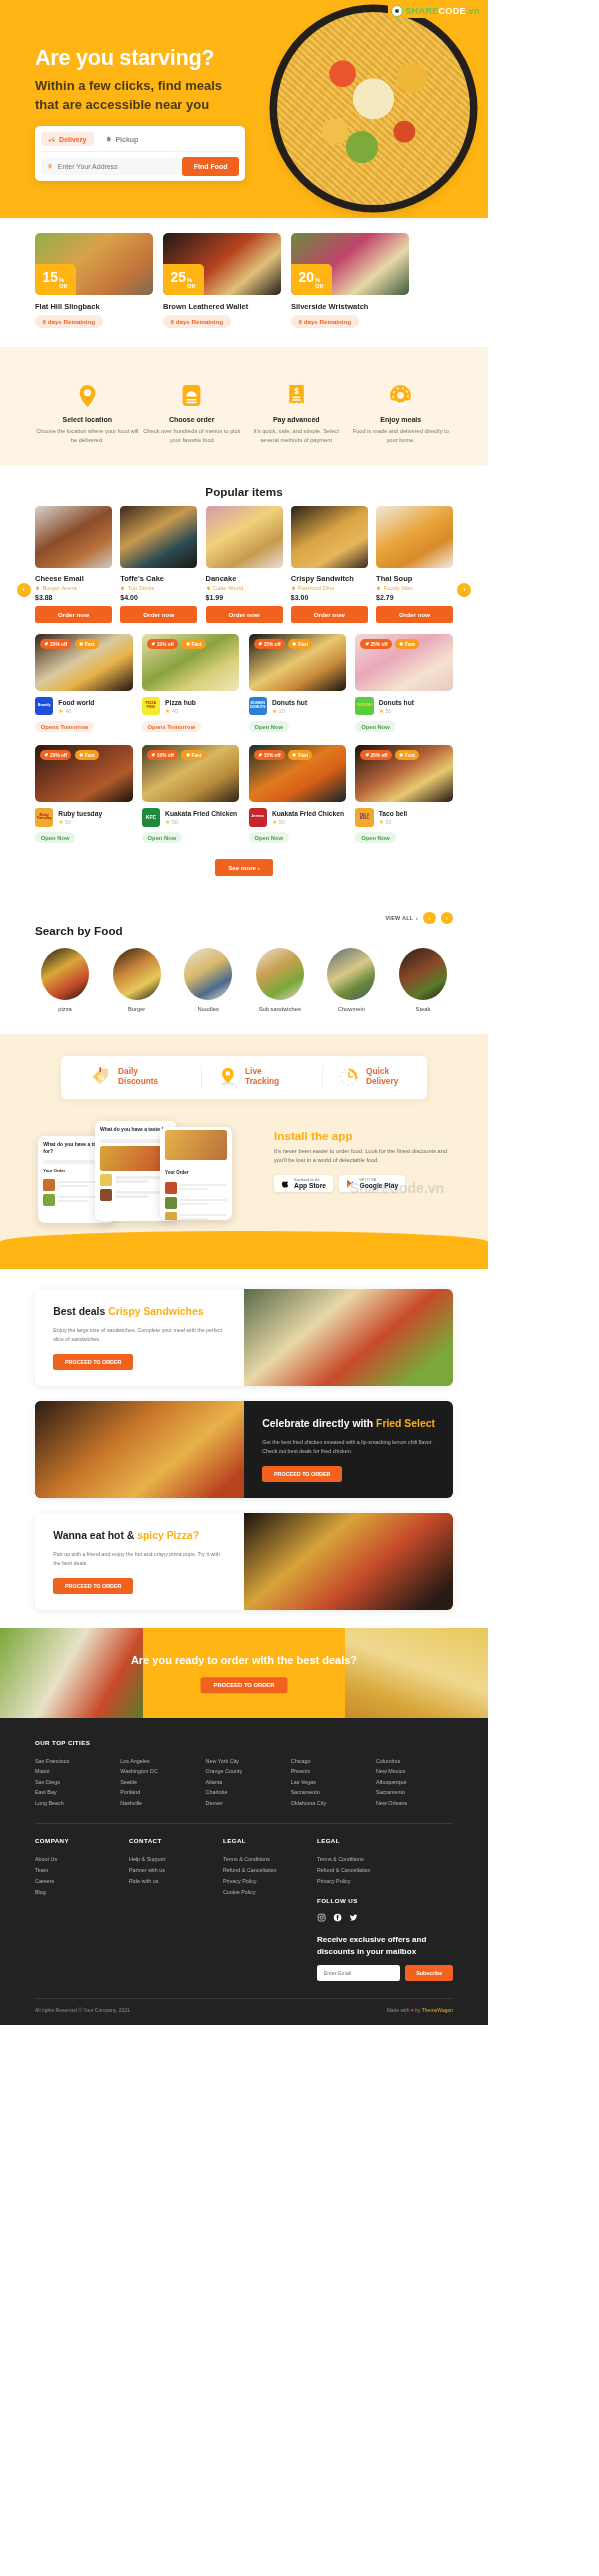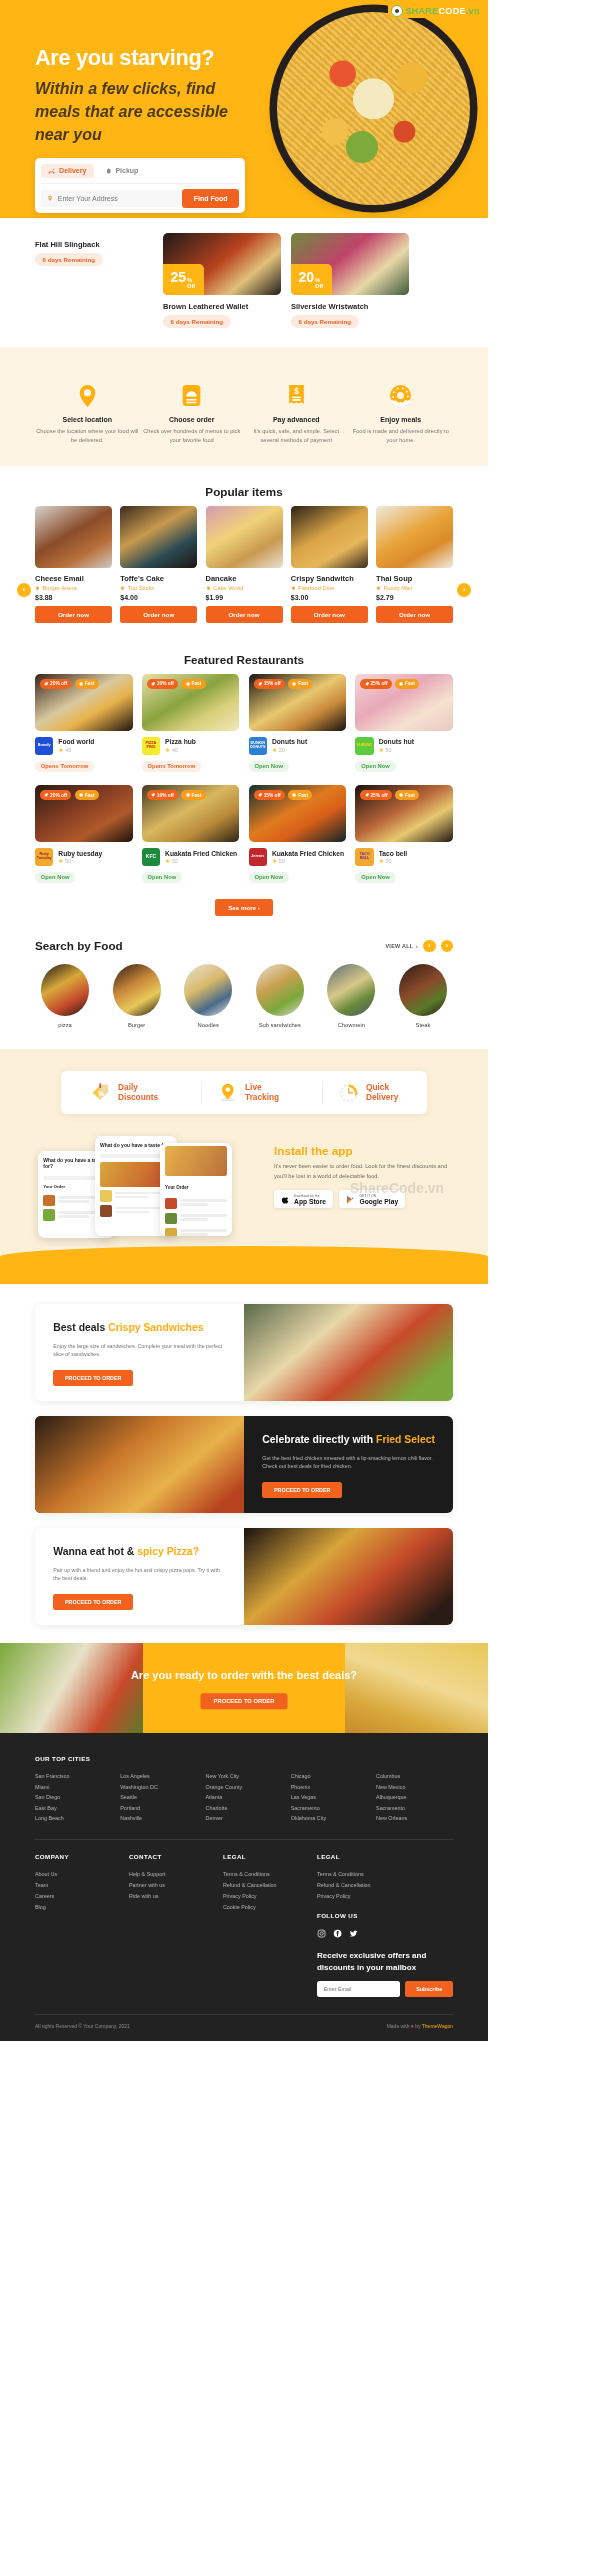--- a/index.html
+++ b/index.html
@@ -40,21 +40,21 @@
     color: rgba(235,235,235,0.88); white-space: nowrap;
     text-shadow: 0 0.8px 1.7px rgba(0,0,0,.35); pointer-events: none;
   }
 
   
   .hero {
     background: #ffb514; height: 218px; position: relative; overflow: hidden;
   }
   .hero-inner { padding: 45px 0 0 35px; width: 275px; }
   .hero h1 { font-size: 21.7px; color: #fff; font-weight: bold; letter-spacing: -0.3px; }
-  .hero p { font-size: 16px; color: #4a3a17; font-weight: bold; line-height: 1.45; margin-top: 5.8px; width: 208px; font-style: italic; }
+  .hero p { font-size: 13px; color: #4a3a17; font-weight: bold; line-height: 1.45; margin-top: 5.8px; width: 208px; }
   .search-card {
     margin-top: 11.7px; width: 210px; background: #fff; border-radius: 5px;
     box-shadow: 0 2.5px 8.3px rgba(0,0,0,.10); padding: 5.8px;
   }
   .search-tabs { display: flex; gap: 3.3px; border-bottom: 0.8px solid #f0f0f0; padding-bottom: 5px; }
   .tab {
     display: flex; align-items: center; gap: 3.3px; font-size: 7px; font-weight: bold;
     padding: 3.3px 7.5px; border-radius: 3.3px; color: #8a8a8a; cursor: pointer;
   }
   .tab.active { background: #fdece4; color: #f2621f; }
@@ -121,21 +121,21 @@
     display: flex; align-items: center; justify-content: center;
   }
   .how-ico svg { width: 25px; height: 25px; }
   .how-item h3 { font-size: 7px; font-weight: bold; color: #222; }
   .how-item p { font-size: 5.7px; color: #7c7a76; margin-top: 4.2px; line-height: 1.5; }
 
   
   .sec { padding: 18.3px 35px 8.3px; position: relative; }
   .sec-title { font-size: 11.7px; font-weight: bold; text-align: center; color: #1e1e1e; }
   .sec-head-row { display: flex; align-items: center; justify-content: space-between; }
-  .sec-head-row .sec-title { text-align: right; }
+  .sec-head-row .sec-title { text-align: right; margin-top: 24px; }
   .head-right { display: flex; align-items: center; gap: 5px; }
   .viewall { font-size: 5.4px; font-weight: bold; color: #555; letter-spacing: 0.3px; display:flex; align-items:center; gap:2.5px;}
   .arrow-btn {
     width: 12.5px; height: 12.5px; border-radius: 50%; background: #ffb514;
     color: #fff; display: flex; align-items: center; justify-content: center;
     font-size: 6.7px; cursor: pointer; font-weight: bold;
   }
 
   
   .pop-wrap { position: relative; padding: 0 35px 11.7px; }
@@ -354,20 +354,29 @@
           </div>
           <button class="find-btn">Find Food</button>
         </div>
       </div>
     </div>
     <div class="hero-photo im"></div>
   </section>
 
   <section class="deals">
     <div class="deal">
+      <div class="deal-img" style="background:linear-gradient(140deg,#8fae4b,#d8a24a 40%,#c4743a 75%,#7c6b52)">
+        <div class="deal-badge">
+          <span class="num">15</span>
+          <span class="sm">
+              <span>%</span>
+              <span>Off</span>
+            </span>
+        </div>
+      </div>
       <div class="deal-title">Flat Hill Slingback</div>
       <div class="deal-rem">6 days Remaining</div>
     </div>
     <div class="deal">
       <div class="deal-img" style="background:linear-gradient(140deg,#1e1a18,#b8431f 48%,#e0c07a 72%,#241e1b)">
         <div class="deal-badge">
           <span class="num">25</span>
           <span class="sm">
               <span>%</span>
               <span>Off</span>
@@ -506,23 +515,20 @@
               <path d="M12 2a7 7 0 00-7 7c0 5 7 13 7 13s7-8 7-13a7 7 0 00-7-7z"></path>
             </svg>
           <span>Foody Man</span>
         </div>
         <div class="pop-price">$2.79</div>
         <button class="order-btn">Order now</button>
       </div>
     </div>
   </section>
 
-  <div class="sec">
-    <div class="sec-title">Featured Restaurants</div>
-  </div>
   <section>
     <div class="rest-grid">
 
       <div class="rest-card">
         <div class="rest-img" style="background:linear-gradient(150deg,#3a241a,#d9c9a0 45%,#e8b24a 65%,#20150f)">
           <div class="rest-tags">
             <span class="tag">
                 <svg viewBox="0 0 24 24" fill="#fff" style="width:4.2px;height:4.2px">
                   <path d="M2 12l10-10h10v10L12 22z"></path>
                 </svg>

